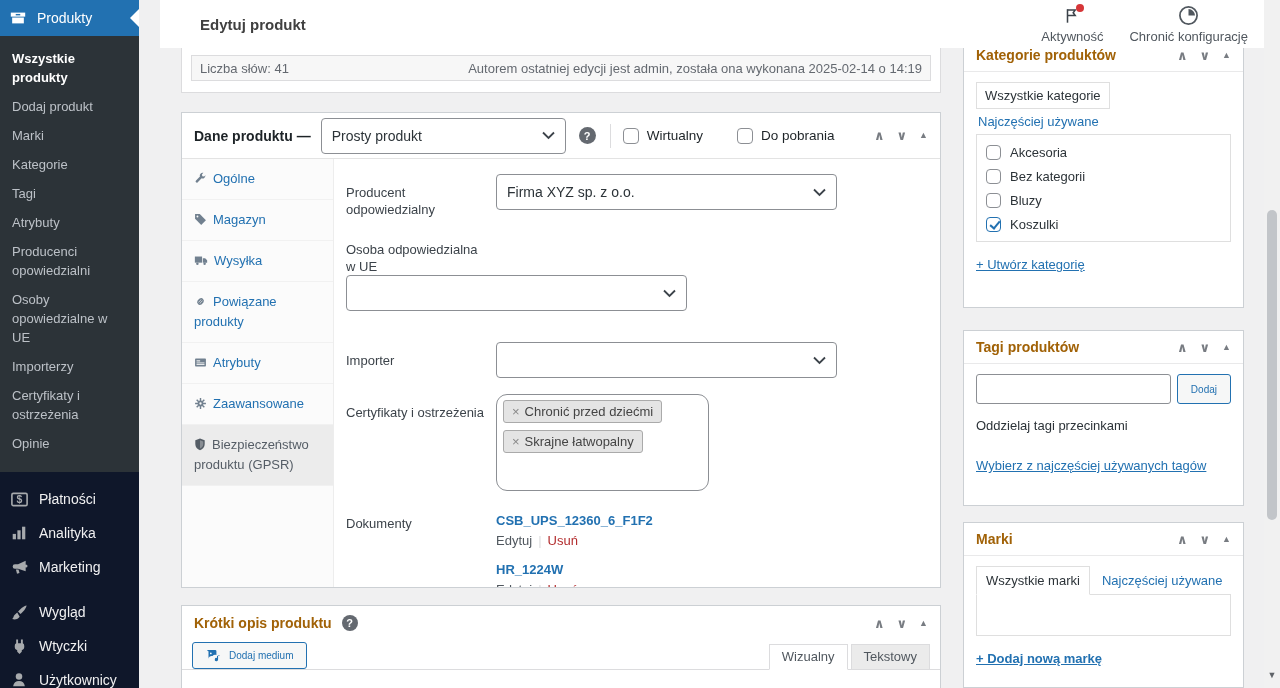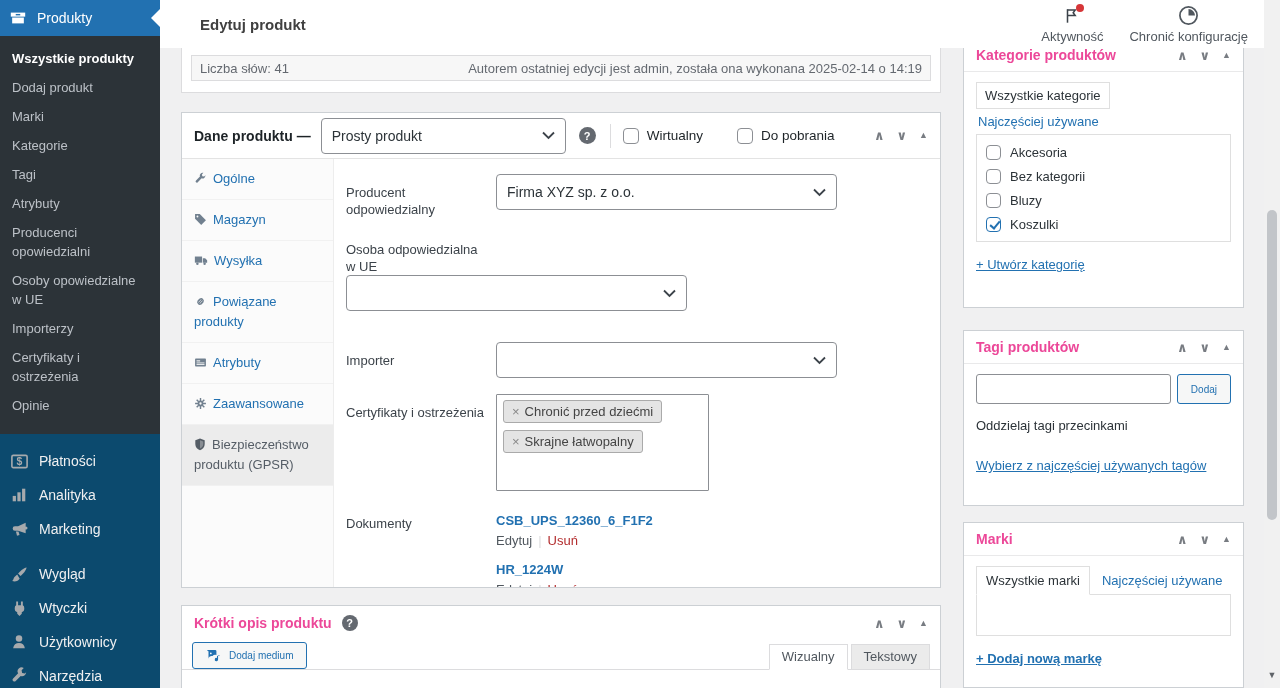--- a/index.html
+++ b/index.html
@@ -1,21 +1,21 @@
 <!DOCTYPE html>
 <html><head>
 <meta charset="utf-8">
 <style>
   * { margin:0; padding:0; box-sizing:border-box; }
   html,body { width:1280px; height:688px; overflow:hidden; }
   body { font-family:"Liberation Sans","DejaVu Sans",sans-serif; background:#f0f0f1; color:#1d2327; position:relative; }
   svg { display:block; }
 
   
-  #sidebar { position:absolute; left:0; top:0; width:160px; height:688px; background:#0c4a6e; z-index:50; }
+  #sidebar { position:absolute; left:0; top:0; width:139px; height:688px; background:#0f172a; z-index:50; }
   .menu-parent { position:relative; height:36px; background:#2271b1; color:#fff; display:flex; align-items:center; gap:10px; padding:0 8px 0 9px; font-size:14px; }
   .menu-parent .arrow { position:absolute; right:0; top:50%; margin-top:-9px; width:0; height:0;
       border-top:9px solid transparent; border-bottom:9px solid transparent; border-right:9px solid #fff; }
   .submenu { background:#2c3338; padding:8px 0 14px; }
   .submenu .sub-item { display:block; padding:5px 12px; font-size:13px; line-height:19px; color:#bcc1c7; cursor:pointer; }
   .submenu .sub-item.current { color:#fff; font-weight:bold; }
   .menu-rest { padding-top:10px; }
   .menu-item { display:flex; align-items:center; gap:10px; padding:7px 8px 7px 9px; font-size:14px; color:#f0f0f1; cursor:pointer; }
   .menu-item .mi-icon { width:20px; height:20px; color:#a7aaad; flex:none; display:flex; align-items:center; justify-content:center; }
   .menu-item.separated { margin-top:11px; }
@@ -24,21 +24,21 @@
   #topbar { position:absolute; left:160px; top:0; width:1104px; height:48px; background:#fff; z-index:40; display:flex; align-items:center; }
   #topbar .tb-title { font-size:15px; font-weight:bold; color:#404040; margin-left:40px; }
   #topbar .tb-right { margin-left:auto; display:flex; gap:26px; padding-right:16px; }
   .tb-action { display:flex; flex-direction:column; align-items:center; gap:2px; color:#50575e; font-size:13px; cursor:pointer; }
   .tb-action .tb-ico { position:relative; width:22px; height:22px; display:flex; align-items:center; justify-content:center; }
   .tb-dot { position:absolute; right:-1px; top:-1px; width:8px; height:8px; border-radius:50%; background:#d63638; }
 
   
   .postbox { position:absolute; background:#fff; border:1px solid #ccd0d4; }
   .pb-header { display:flex; align-items:center; padding:8px 12px; border-bottom:1px solid #e9e9ea; }
-  .pb-title { font-size:14px; font-weight:bold; color:#ec4899; }
+  .pb-title { font-size:14px; font-weight:bold; color:#a16207; }
   .pb-icons { margin-left:auto; display:flex; align-items:center; gap:12px; color:#787c82; }
   .ord { font-size:13px; font-weight:bold; line-height:1; cursor:pointer; }
   .toggler { font-size:9px; line-height:1; cursor:pointer; }
 
   
   #editor-box { left:181px; top:40px; width:760px; height:53px; border-color:#dcdcde; }
   .status-bar { position:absolute; left:9px; right:9px; top:14px; height:23px; background:#f7f7f7; border:1px solid #dcdcde; display:flex; align-items:center; justify-content:space-between; padding:12px 8px; font-size:13px; color:#646970; }
 
   
   #product-data { left:181px; top:112px; width:760px; height:476px; }
@@ -58,21 +58,21 @@
   #pd-tabs { width:152px; flex:none; background:#fbfbfb; border-right:1px solid #ededed; }
   .pd-tab { padding:10px 10px 10px 12px; font-size:13px; color:#2271b1; border-bottom:1px solid #f1f1f1; line-height:20px; cursor:pointer; }
   .pd-tab .t-ico { display:inline-block; vertical-align:-2px; margin-right:6px; color:#71808f; }
   .pd-tab.active { background:#ececec; color:#555d66; }
   .pd-tab.active .t-ico { color:#555d66; }
   #pd-panel { flex:1; padding:15px 12px; overflow:hidden; }
   .f-row { display:flex; margin-bottom:13px; }
   .f-label { width:150px; flex:none; font-size:13px; color:#3c434a; padding-top:10px; line-height:17px; padding-right:10px; }
   .f-sel { width:341px; }
   .row-gap-lg { margin-bottom:31px;flex-direction:column; }
-  .multisel { width:213px; height:97px; border:1px solid #8c8f94; border-radius:1px; padding:5px 6px; }
+  .multisel { width:213px; height:97px; border:1px solid #8c8f94; border-radius:11px; padding:5px 6px; }
   .pill { display:table; background:#e4e4e4; border:1px solid #aaa; border-radius:3px; padding:3px 8px; font-size:13px; color:#444; margin-bottom:7px; cursor:default; }
   .pill .x { color:#888; margin-right:5px; cursor:pointer; }
   .doc { margin-bottom:14px; }
   .doc-name { font-size:13px; font-weight:bold; color:#2271b1; cursor:pointer; }
   .doc-actions { margin-top:5px; font-size:13px; }
   .doc-edit { color:#50575e; cursor:pointer; }
   .doc-sep { color:#dcdcde; margin:0 6px; }
   .doc-del { color:#b32d2e; cursor:pointer; }
   .btn-secondary { display:inline-flex; align-items:center; gap:8px; padding:5px 13px; background:#f6f7f7; border:1px solid #2271b1; border-radius:3px; color:#2271b1; font-size:10px; cursor:pointer; }
 

